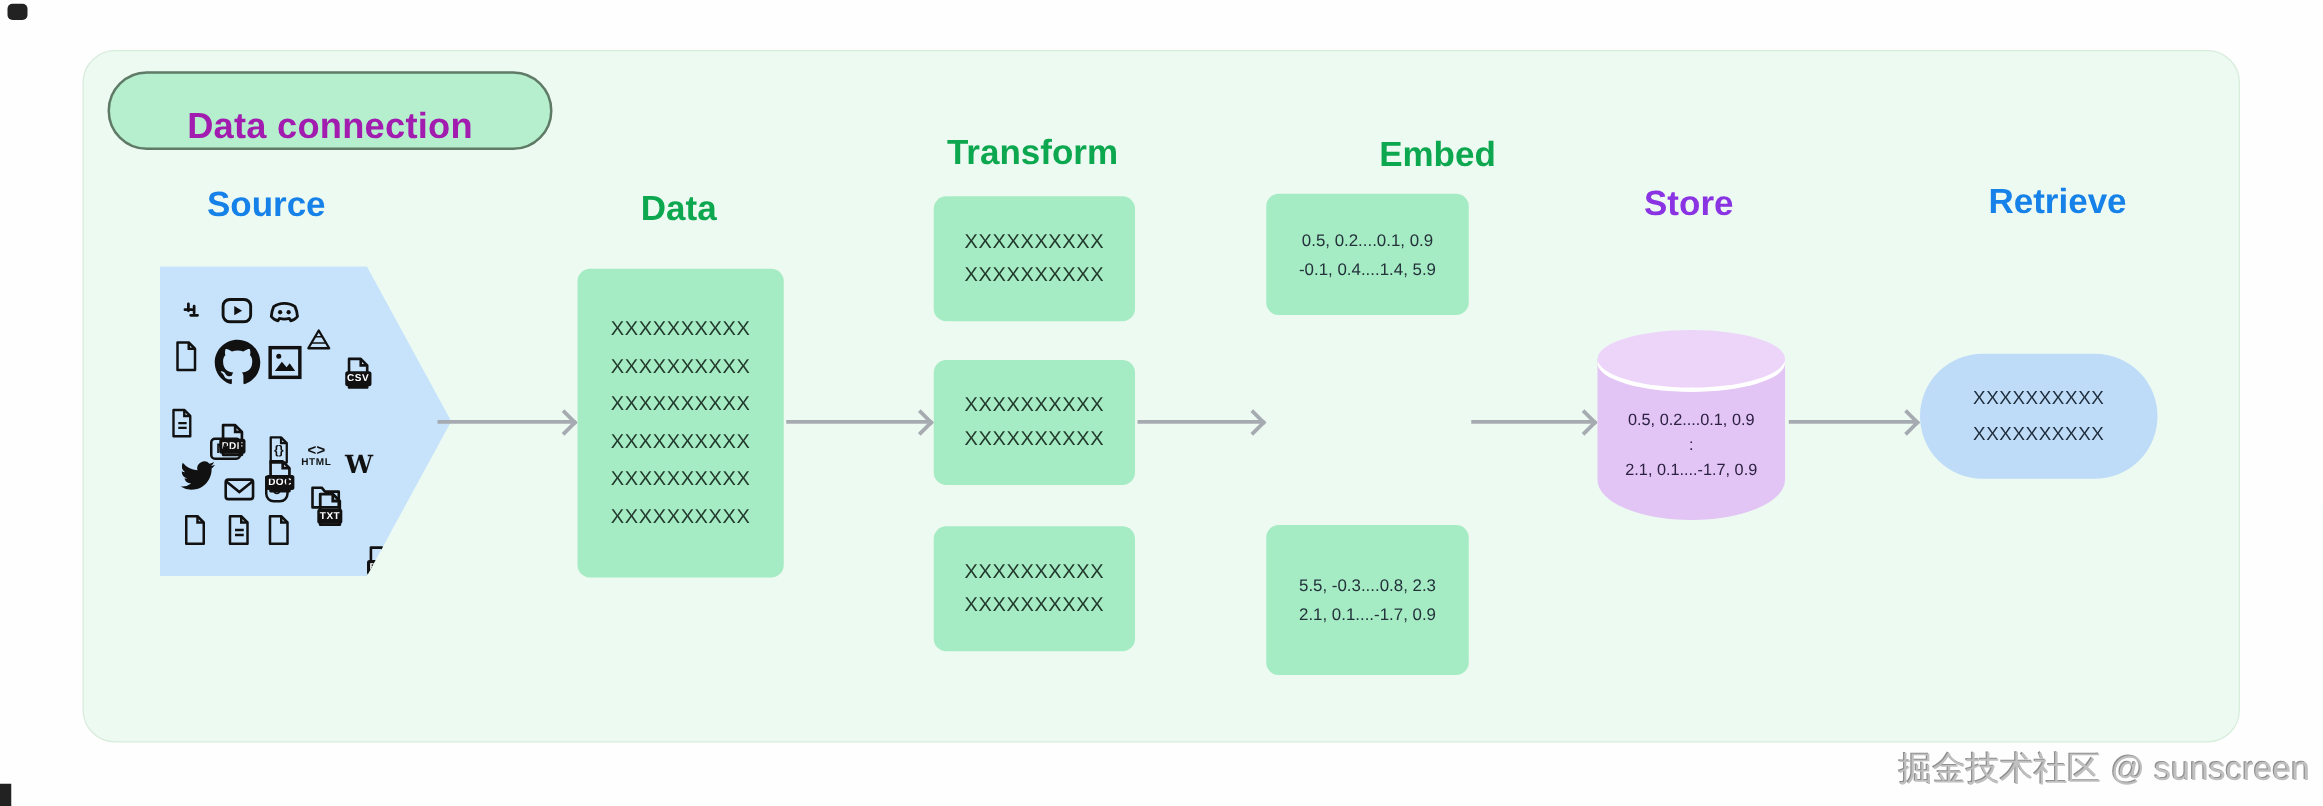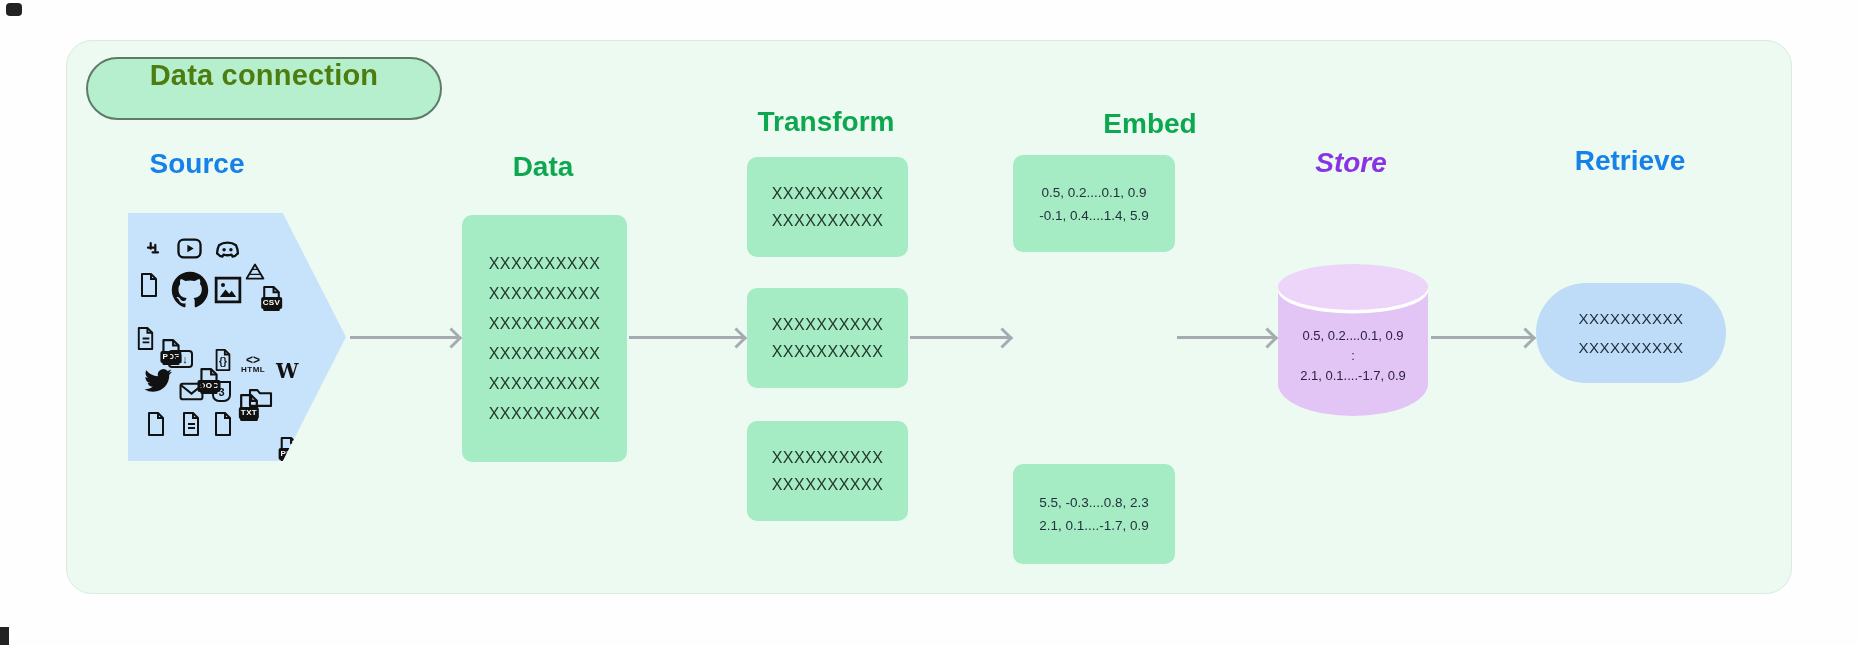--- a/index.html
+++ b/index.html
@@ -2,28 +2,28 @@
 <html style="--accent_blue: #1681e8; --accent_green: #0da750; --accent_purple: #8a33e3; --panel_bg: #edfaf1; --panel_border: #d8ecdc; --pill_bg: #b5efcd; --pill_border: #5f7a66; --box_green: #a5ebc3; --source_blue: #c6e3fb; --store_purple: #e2c4f5; --store_top: #ecd5f9; --retrieve_blue: #bedcf8; --arrow_gray: #a6abb1;"><head>
 <meta charset="utf-8">
 <style>
   html,body{margin:0;padding:0;background:#fdfefd;}
   .canvas{position:relative;width:1858px;height:645px;background:#fdfefd;overflow:hidden;
           font-family:"Liberation Sans","DejaVu Sans",sans-serif;}
   .panel{position:absolute;left:66px;top:40px;width:1724px;height:552px;
          background:var(--panel_bg);border:1.5px solid var(--panel_border);border-radius:26px;}
   .pill{position:absolute;left:86px;top:57px;width:352px;height:59px;
         background:var(--pill_bg);border:2.5px solid var(--pill_border);border-radius:32px;
-        display:flex;align-items:flex-start;justify-content:center;
-        font-size:29px;font-weight:700;color:#4d7c0f;letter-spacing:.2px;}
+        display:flex;align-items:flex-end;justify-content:center;
+        font-size:29px;font-weight:700;color:#a21caf;letter-spacing:.2px;}
   .col-title{position:absolute;transform:translateX(-50%);font-size:28px;font-weight:700;white-space:nowrap;}
-  .t-blue{color:var(--accent_blue);} .t-green{color:var(--accent_green);} .t-purple{color:var(--accent_purple);font-style:italic;}
+  .t-blue{color:var(--accent_blue);margin-left:16px;} .t-green{color:var(--accent_green);} .t-purple{color:var(--accent_purple);}
 
   .source-shape{position:absolute;left:128px;top:213px;width:218px;height:248px;
         background:var(--source_blue);
-        clip-path:polygon(0 0,71% 0,100% 50%,71% 100%,0 100%);}
+        clip-path:polygon(0 0,71% 0,100% 50%,71% 100%,0 100%);padding-left:15px;}
   .icon{position:absolute;display:flex;align-items:center;justify-content:center;color:#111;}
   .icon svg{display:block;width:100%;height:100%;}
   .file-badge{position:relative;}
   .file-badge .chip{position:absolute;bottom:3px;left:50%;transform:translateX(-50%);
         background:#111;color:#fff;font-size:8px;font-weight:800;line-height:1;
         padding:2px 2px;border-radius:2px;letter-spacing:.4px;white-space:nowrap;}
   .box-label{border:2px solid #111;border-radius:4px;font-size:11px;font-weight:800;
         padding:1px 3px;line-height:1.1;white-space:nowrap;}
   .html-ic{display:flex;flex-direction:column;align-items:center;line-height:1;font-weight:800;}
   .html-ic .top{font-size:12px;} .html-ic .bot{font-size:8px;letter-spacing:.5px;}
@@ -244,33 +244,34 @@
   </div>
   <div class="gbox small" style="left:747px;top:421px;width:161px;height:100px;">
     <span class="xline">XXXXXXXXXX</span>
     <span class="xline">XXXXXXXXXX</span>
   </div>
 
   <div class="gbox" style="left:1013px;top:155px;width:162px;height:97px;">
     <span class="numline">0.5, 0.2....0.1, 0.9</span>
     <span class="numline">-0.1, 0.4....1.4, 5.9</span>
   </div>
-  <div class="gbox" style="left:1013px;top:420px;width:162px;height:100px;margin-top:44px;">
+  <div class="gbox" style="left:1013px;top:420px;width:162px;height:120px;">
     <span class="numline">5.5, -0.3....0.8, 2.3</span>
     <span class="numline">2.1, 0.1....-1.7, 0.9</span>
   </div>
 
   <div class="cylinder">
     <div class="cyl-top"></div>
     <div class="cyl-body"></div>
     <div class="cyl-text">
       <div class="numline">0.5, 0.2....0.1, 0.9</div>
       <div class="numline">:</div>
       <div class="numline">2.1, 0.1....-1.7, 0.9</div>
     </div>
   </div>
 
   <div class="retrieve-pill">
     <span class="xline">XXXXXXXXXX</span>
     <span class="xline">XXXXXXXXXX</span>
   </div>
 
+  <div class="watermark">掘金技术社区 @ sunscreen</div>
 </div>
 
 </body></html>

